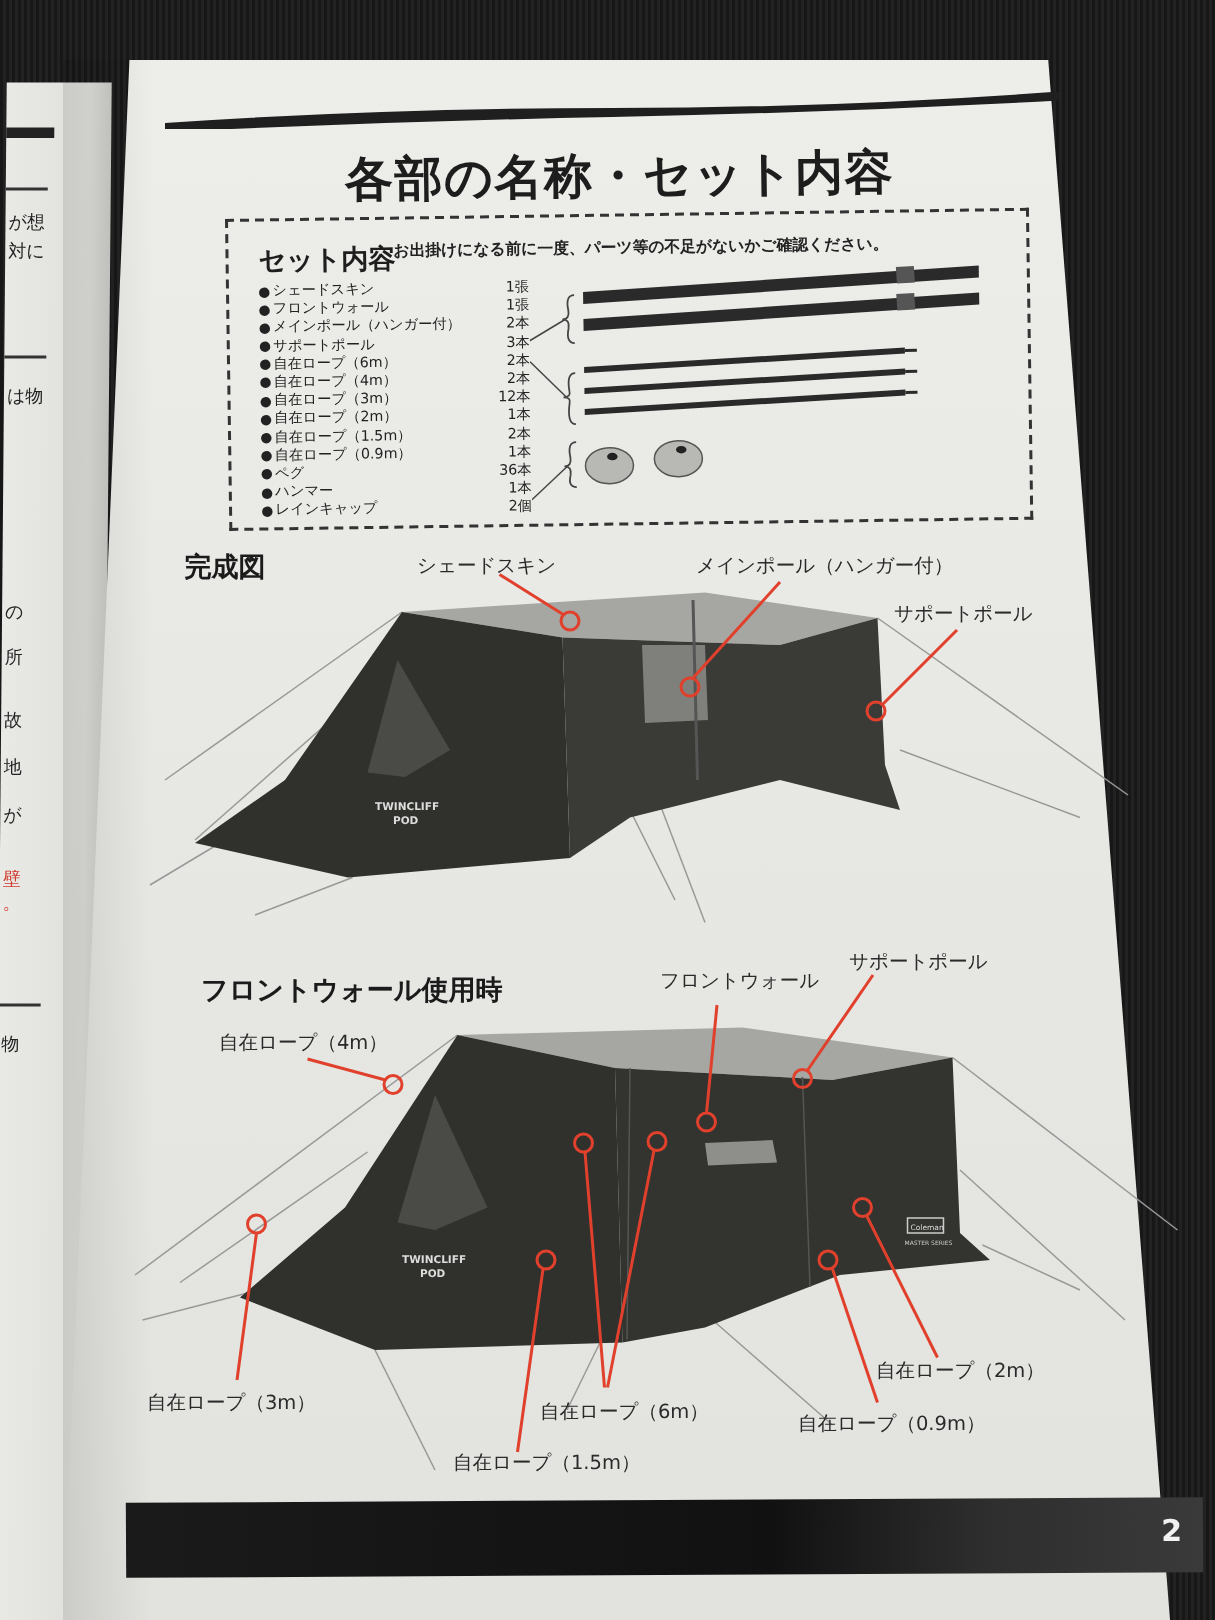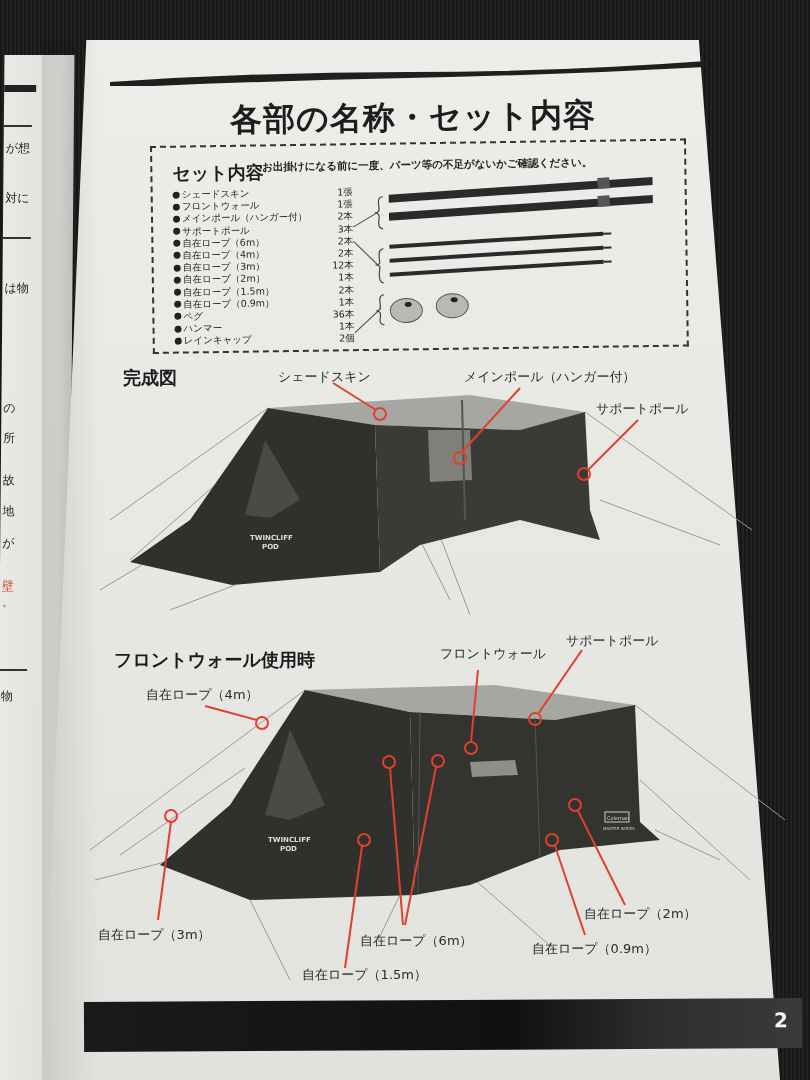--- a/index.html
+++ b/index.html
@@ -73,22 +73,22 @@
 
 <div class="bg-texture"></div>
 
 <div class="left-page">
   <div class="bar"></div>
   <div class="rule" style="top:70px"></div>
   <div class="rule" style="top:182px"></div>
   <div class="rule" style="top:614px"></div>
   <div id="left-frags">
       <div class="frag bold" style="top: 85px;">が想</div>
-      <div class="frag " style="top: 135px;">対に</div>
-      <div class="frag bold" style="top: 201px; margin-top: 24px;">は物</div>
+      <div class="frag " style="top: 104px;">対に</div>
+      <div class="frag bold" style="top: 201px;">は物</div>
       <div class="frag " style="top: 345px;">の</div>
       <div class="frag " style="top: 375px;">所</div>
       <div class="frag " style="top: 417px;">故</div>
       <div class="frag " style="top: 448px;">地</div>
       <div class="frag " style="top: 480px;">が</div>
       <div class="frag red" style="top: 523px;">壁</div>
       <div class="frag red" style="top: 539px;">。</div>
       <div class="frag bold" style="top: 633px;">物</div>
     </div>
 </div>
@@ -293,21 +293,21 @@
     <circle cx="552" cy="840" r="6"></circle>
     <line x1="555" y1="846" x2="585" y2="935"></line>
   </g>
 </svg>
 
 <div class="section-h" style="left:123px; top:366px">完成図</div>
 <div class="label" style="left:278px; top:368px">シェードスキン</div>
 <div class="label" style="left:464px; top:368px">メインポール（ハンガー付）</div>
 <div class="label" style="left:596px; top:400px">サポートポール</div>
 
-<div class="section-h" style="left:114px; top:648px">フロントウォール使用時</div>
+<div class="section-h" style="left:134px; top:648px">フロントウォール使用時</div>
 <div class="label" style="left:146px; top:686px">自在ロープ（4m）</div>
 <div class="label" style="left:440px; top:645px">フロントウォール</div>
 <div class="label" style="left:566px; top:632px">サポートポール</div>
 <div class="label" style="left:98px; top:926px">自在ロープ（3m）</div>
 <div class="label" style="left:360px; top:932px">自在ロープ（6m）</div>
 <div class="label" style="left:302px; top:966px">自在ロープ（1.5m）</div>
 <div class="label" style="left:584px; top:905px">自在ロープ（2m）</div>
 <div class="label" style="left:532px; top:940px">自在ロープ（0.9m）</div>
 
 <div class="footer-bar">

